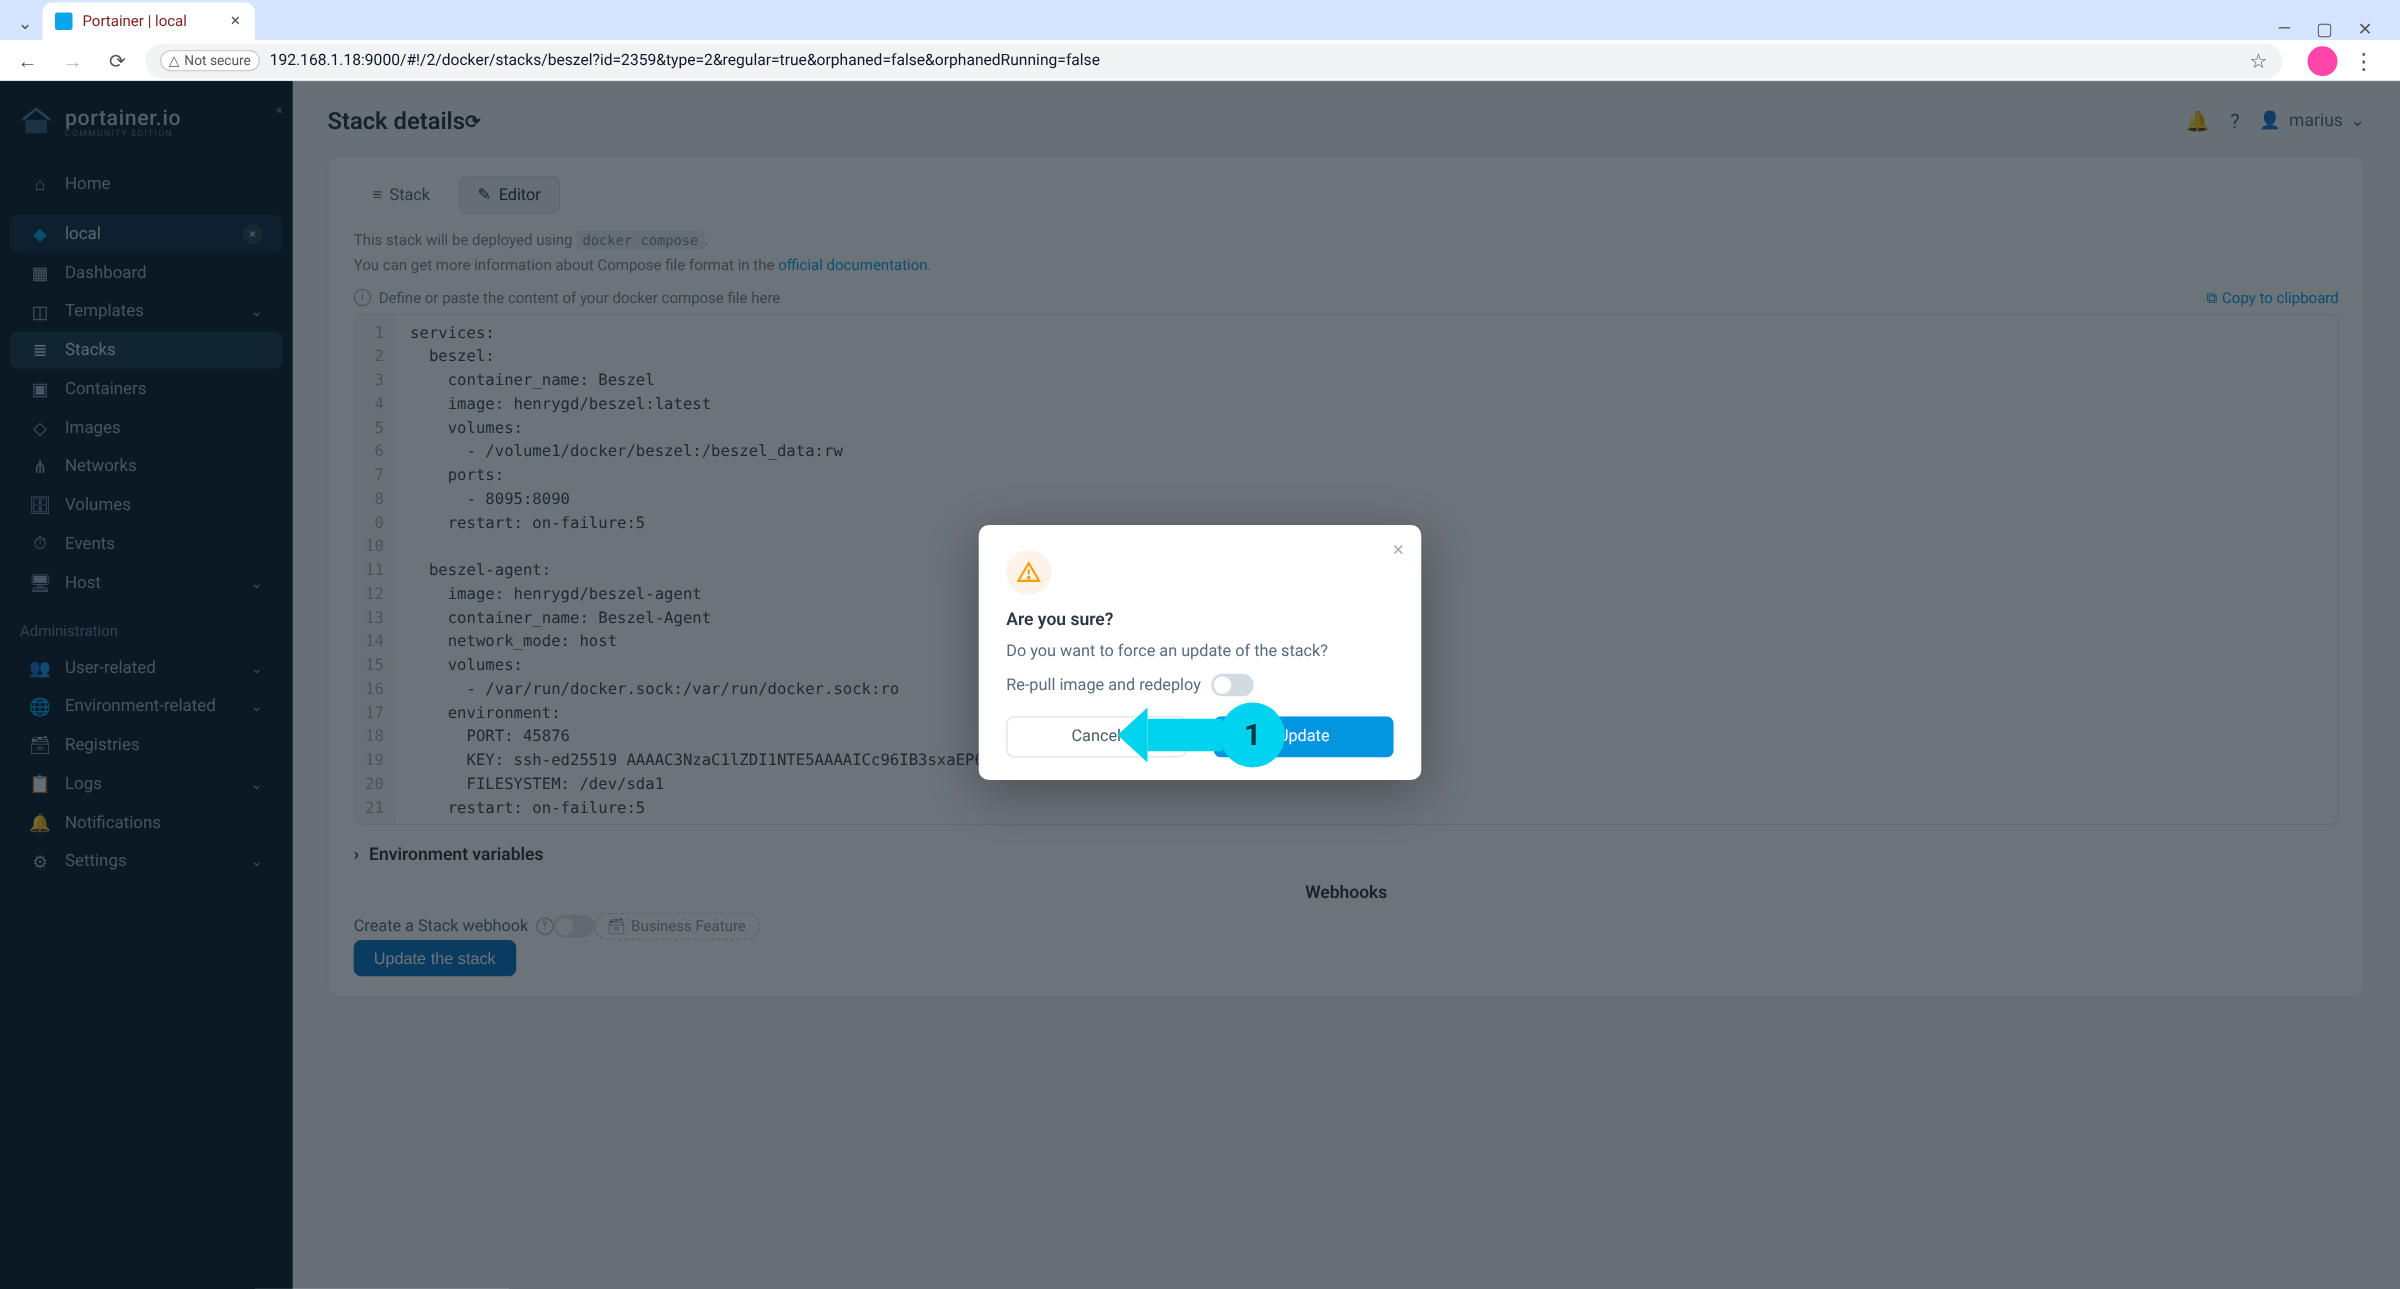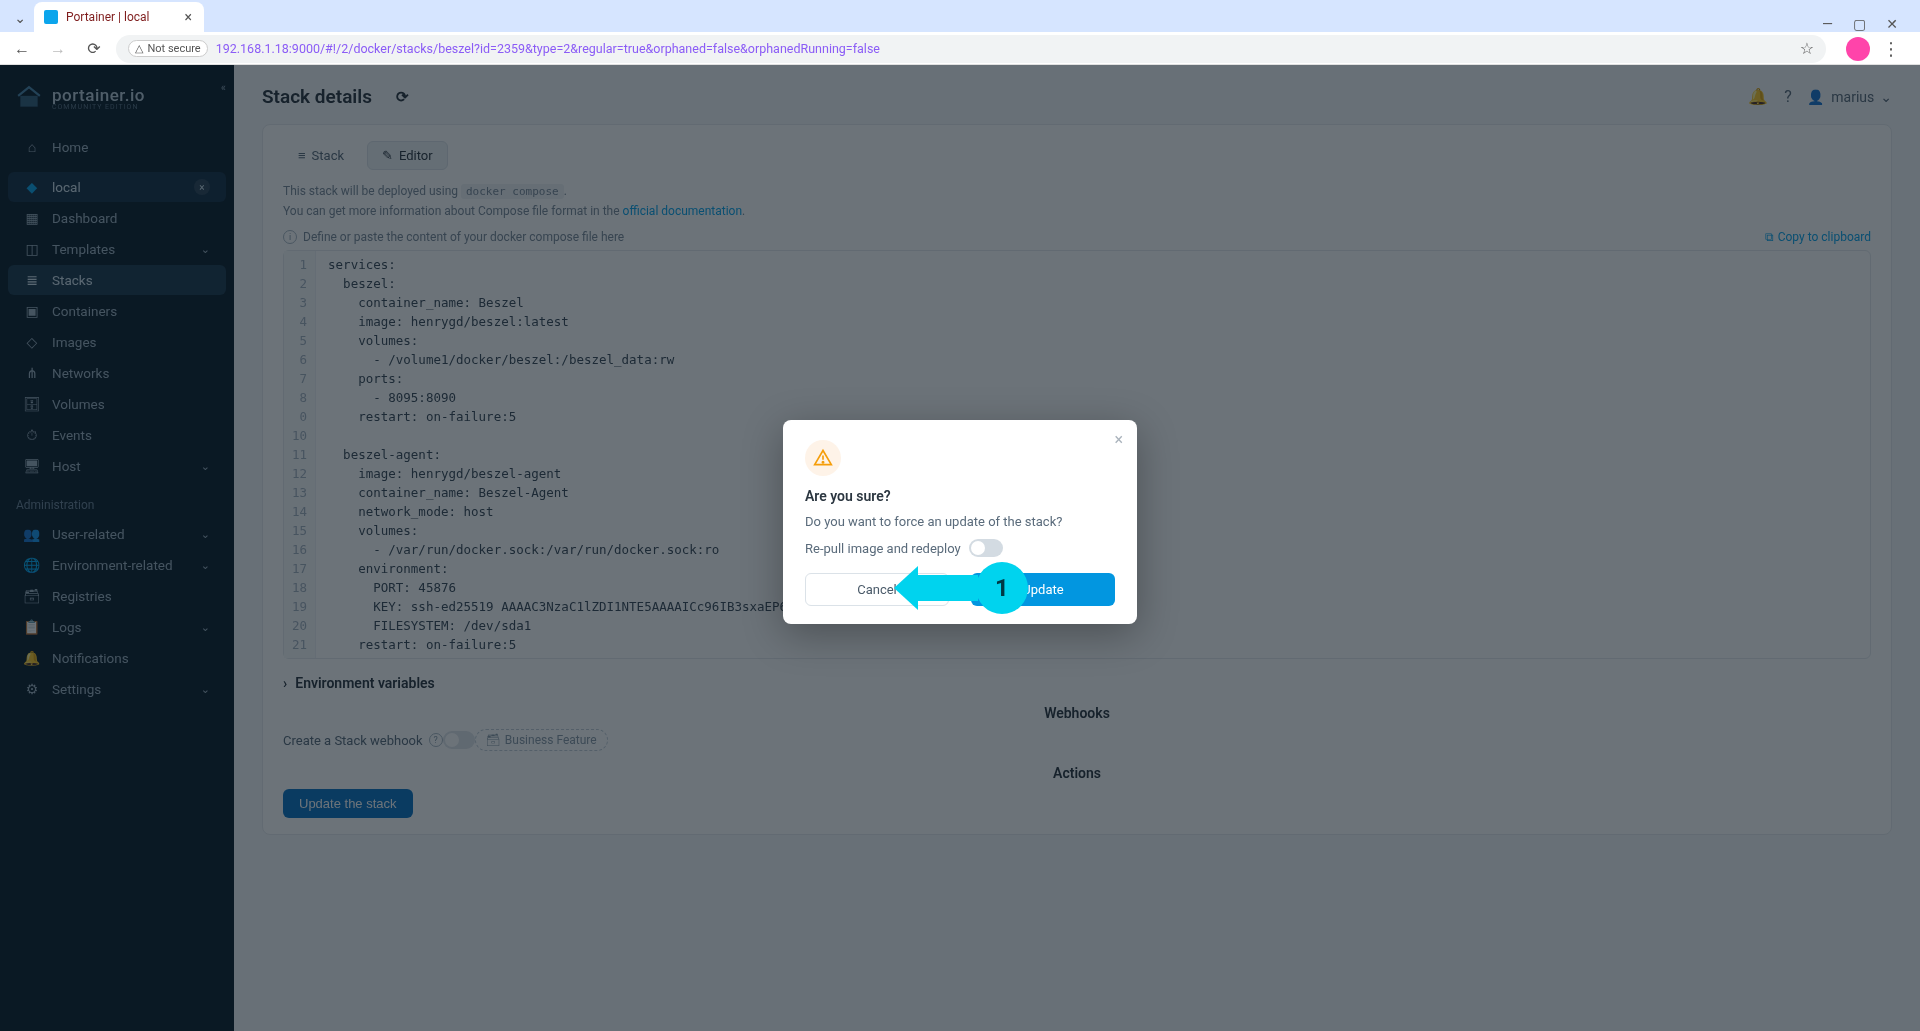--- a/index.html
+++ b/index.html
@@ -13,21 +13,21 @@
 .tab-favicon { width: 14px; height: 14px; background: #0ba5ec; border-radius: 2px; }
 .tab-title { font-size: 12px; color: #7f1d1d; flex: 1; }
 .tab-close { font-size: 14px; color: #555; cursor: pointer; padding: 2px; }
 .window-controls { margin-left: auto; display: flex; gap: 20px; padding: 0 16px; color: #555; }
 .window-controls span { cursor: pointer; font-size: 14px; }
 
 .addr-bar { height: 33px; display: flex; align-items: center; padding: 0 8px; gap: 8px; }
 .nav-btn { width: 28px; height: 28px; display: flex; align-items: center; justify-content: center; color: #555; cursor: pointer; border-radius: 50%; font-size: 16px; }
 .addr-input-wrap { flex: 1; height: 28px; background: #f1f3f4; border-radius: 14px; display: flex; align-items: center; padding: 0 12px; gap: 8px; }
 .security-chip { display: flex; align-items: center; gap: 4px; font-size: 11px; color: #555; border: 1px solid #ccc; border-radius: 10px; padding: 1px 6px; background: #fff; }
-.addr-url { font-size: 12.5px; color: #8b5cf6; flex: 1; white-space: nowrap; overflow: hidden; }
+.addr-url { font-size: 12.5px; color: #0f172a; flex: 1; white-space: nowrap; overflow: hidden; }
 .addr-star { color: #555; cursor: pointer; font-size: 16px; }
 .chrome-right { display: flex; align-items: center; gap: 12px; padding: 0 12px; }
 .avatar { width: 24px; height: 24px; border-radius: 50%; background: #f4a; }
 
 
 .app { position: relative; height: calc(1031px - 65px); background: #0c1e2c; display: flex; }
 
 
 .sidebar { width: 234px; background: #0c1e2c; color: #8ba2b2; padding: 12px 0; position: relative; }
 .logo-row { display: flex; align-items: center; padding: 8px 16px 20px 16px; gap: 10px; }
@@ -40,21 +40,21 @@
 .nav-item.active { background: #1d3a4f; color: #cfe0eb; }
 .nav-item.env-active { background: #163046; color: #cfe0eb; }
 .nav-icon { width: 16px; height: 16px; display: inline-flex; align-items: center; justify-content: center; font-size: 14px; }
 .nav-chevron { margin-left: auto; font-size: 11px; }
 .nav-item .env-close { margin-left: auto; background: rgba(255,255,255,0.1); border-radius: 50%; width: 16px; height: 16px; display: flex; align-items: center; justify-content: center; font-size: 10px; }
 .nav-section-label { padding: 16px 16px 6px 16px; font-size: 12px; color: #6b8396; }
 
 
 .main { flex: 1; background: #f6f7f9; padding: 20px 28px; overflow: auto; }
 .page-header { display: flex; align-items: center; justify-content: space-between; margin-bottom: 16px; }
-.page-title { font-size: 19px; font-weight: 600; color: #2b3640; display: flex; align-items: center; gap: 24px; }
+.page-title { font-size: 19px; font-weight: 600; color: #2b3640; display: flex; align-items: center; gap: 0; }
 .header-right { display: flex; align-items: center; gap: 16px; color: #5a6b7b; }
 .header-icon { cursor: pointer; font-size: 16px; }
 .header-user { display: flex; align-items: center; gap: 6px; cursor: pointer; font-size: 14px; }
 
 .panel { background: #fff; border: 1px solid #e5e9ed; border-radius: 8px; padding: 16px 20px; margin-bottom: 20px; }
 .tabs-row { display: flex; gap: 8px; margin-bottom: 14px; }
 .tab-pill { display: flex; align-items: center; gap: 6px; padding: 6px 14px; border-radius: 6px; font-size: 13px; color: #5a6b7b; cursor: pointer; border: 1px solid transparent; }
 .tab-pill.active { background: #eef2f5; border: 1px solid #dbe2e8; color: #2b3640; }
 
 .deploy-note { font-size: 12px; color: #7b8a99; margin-bottom: 6px; }
@@ -348,21 +348,20 @@
           <span>Create a Stack webhook</span>
           <span class="info-circle">?</span>
         </span>
         <span class="toggle-off"></span>
         <span class="biz-chip">
           <span>🗃</span>
           <span>Business Feature</span>
         </span>
       </div>
 
-      <div class="section-sub">Actions</div>
       <button class="update-btn">Update the stack</button>
     </div>
   </div>
 
   <div class="overlay"></div>
 
   <div class="modal">
     <span class="modal-close">×</span>
     <div class="modal-icon">
       <svg width="20" height="20" viewBox="0 0 24 24" fill="none" stroke-width="2">

